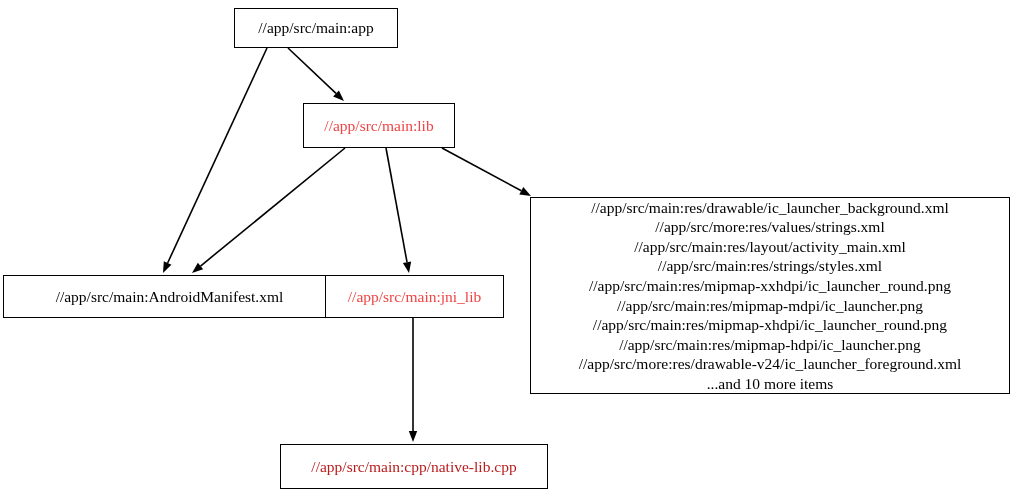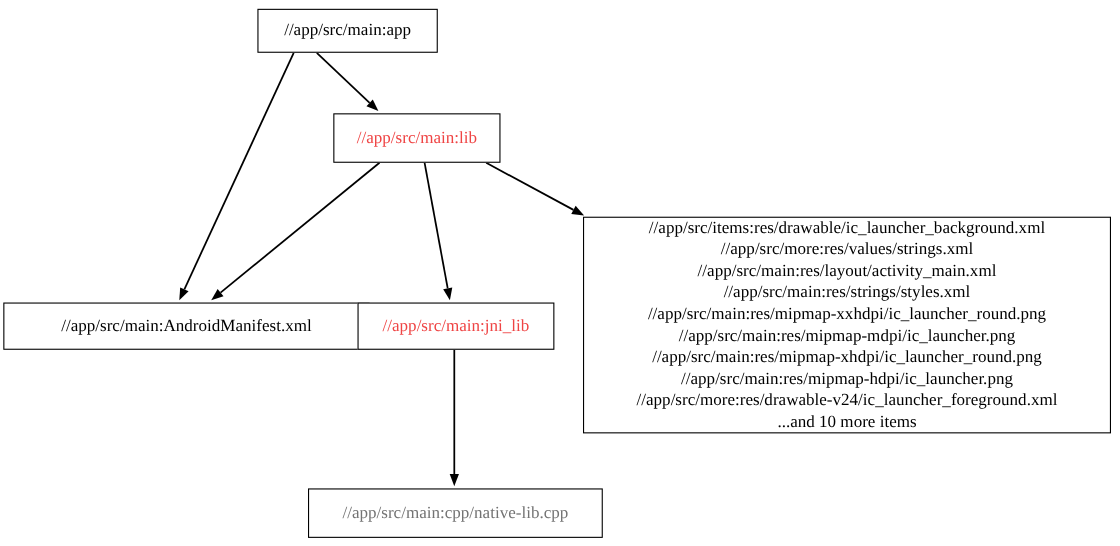--- a/index.html
+++ b/index.html
@@ -85,26 +85,26 @@
   </div>
 
   <div class="node" style="left: 3px; top: 275px; width: 333px; height: 43px; border-color: rgb(0, 0, 0); color: rgb(0, 0, 0);">
     <span class="node-label">//app/src/main:AndroidManifest.xml</span>
   </div>
 
   <div class="node" style="left: 325px; top: 275px; width: 179px; height: 43px; border-color: rgb(0, 0, 0); color: #ef4444;">
     <span class="node-label">//app/src/main:jni_lib</span>
   </div>
 
-  <div class="node" style="left: 280px; top: 444px; width: 268px; height: 45px; border-color: rgb(0, 0, 0); color: #737373;">
+  <div class="node" style="left: 280px; top: 444px; width: 268px; height: 45px; border-color: rgb(0, 0, 0); color: #b91c1c;">
     <span class="node-label">//app/src/main:cpp/native-lib.cpp</span>
   </div>
 
   <div class="node node-multiline" style="left: 530px; top: 197px; width: 480px; height: 197px; border-color: rgb(0, 0, 0); color: rgb(0, 0, 0);">
-      <span class="res-line">//app/src/items:res/drawable/ic_launcher_background.xml</span>
+      <span class="res-line">//app/src/main:res/drawable/ic_launcher_background.xml</span>
       <span class="res-line">//app/src/more:res/values/strings.xml</span>
       <span class="res-line">//app/src/main:res/layout/activity_main.xml</span>
       <span class="res-line">//app/src/main:res/strings/styles.xml</span>
       <span class="res-line">//app/src/main:res/mipmap-xxhdpi/ic_launcher_round.png</span>
       <span class="res-line">//app/src/main:res/mipmap-mdpi/ic_launcher.png</span>
       <span class="res-line">//app/src/main:res/mipmap-xhdpi/ic_launcher_round.png</span>
       <span class="res-line">//app/src/main:res/mipmap-hdpi/ic_launcher.png</span>
       <span class="res-line">//app/src/more:res/drawable-v24/ic_launcher_foreground.xml</span>
       <span class="res-line">...and 10 more items</span>
     </div>

